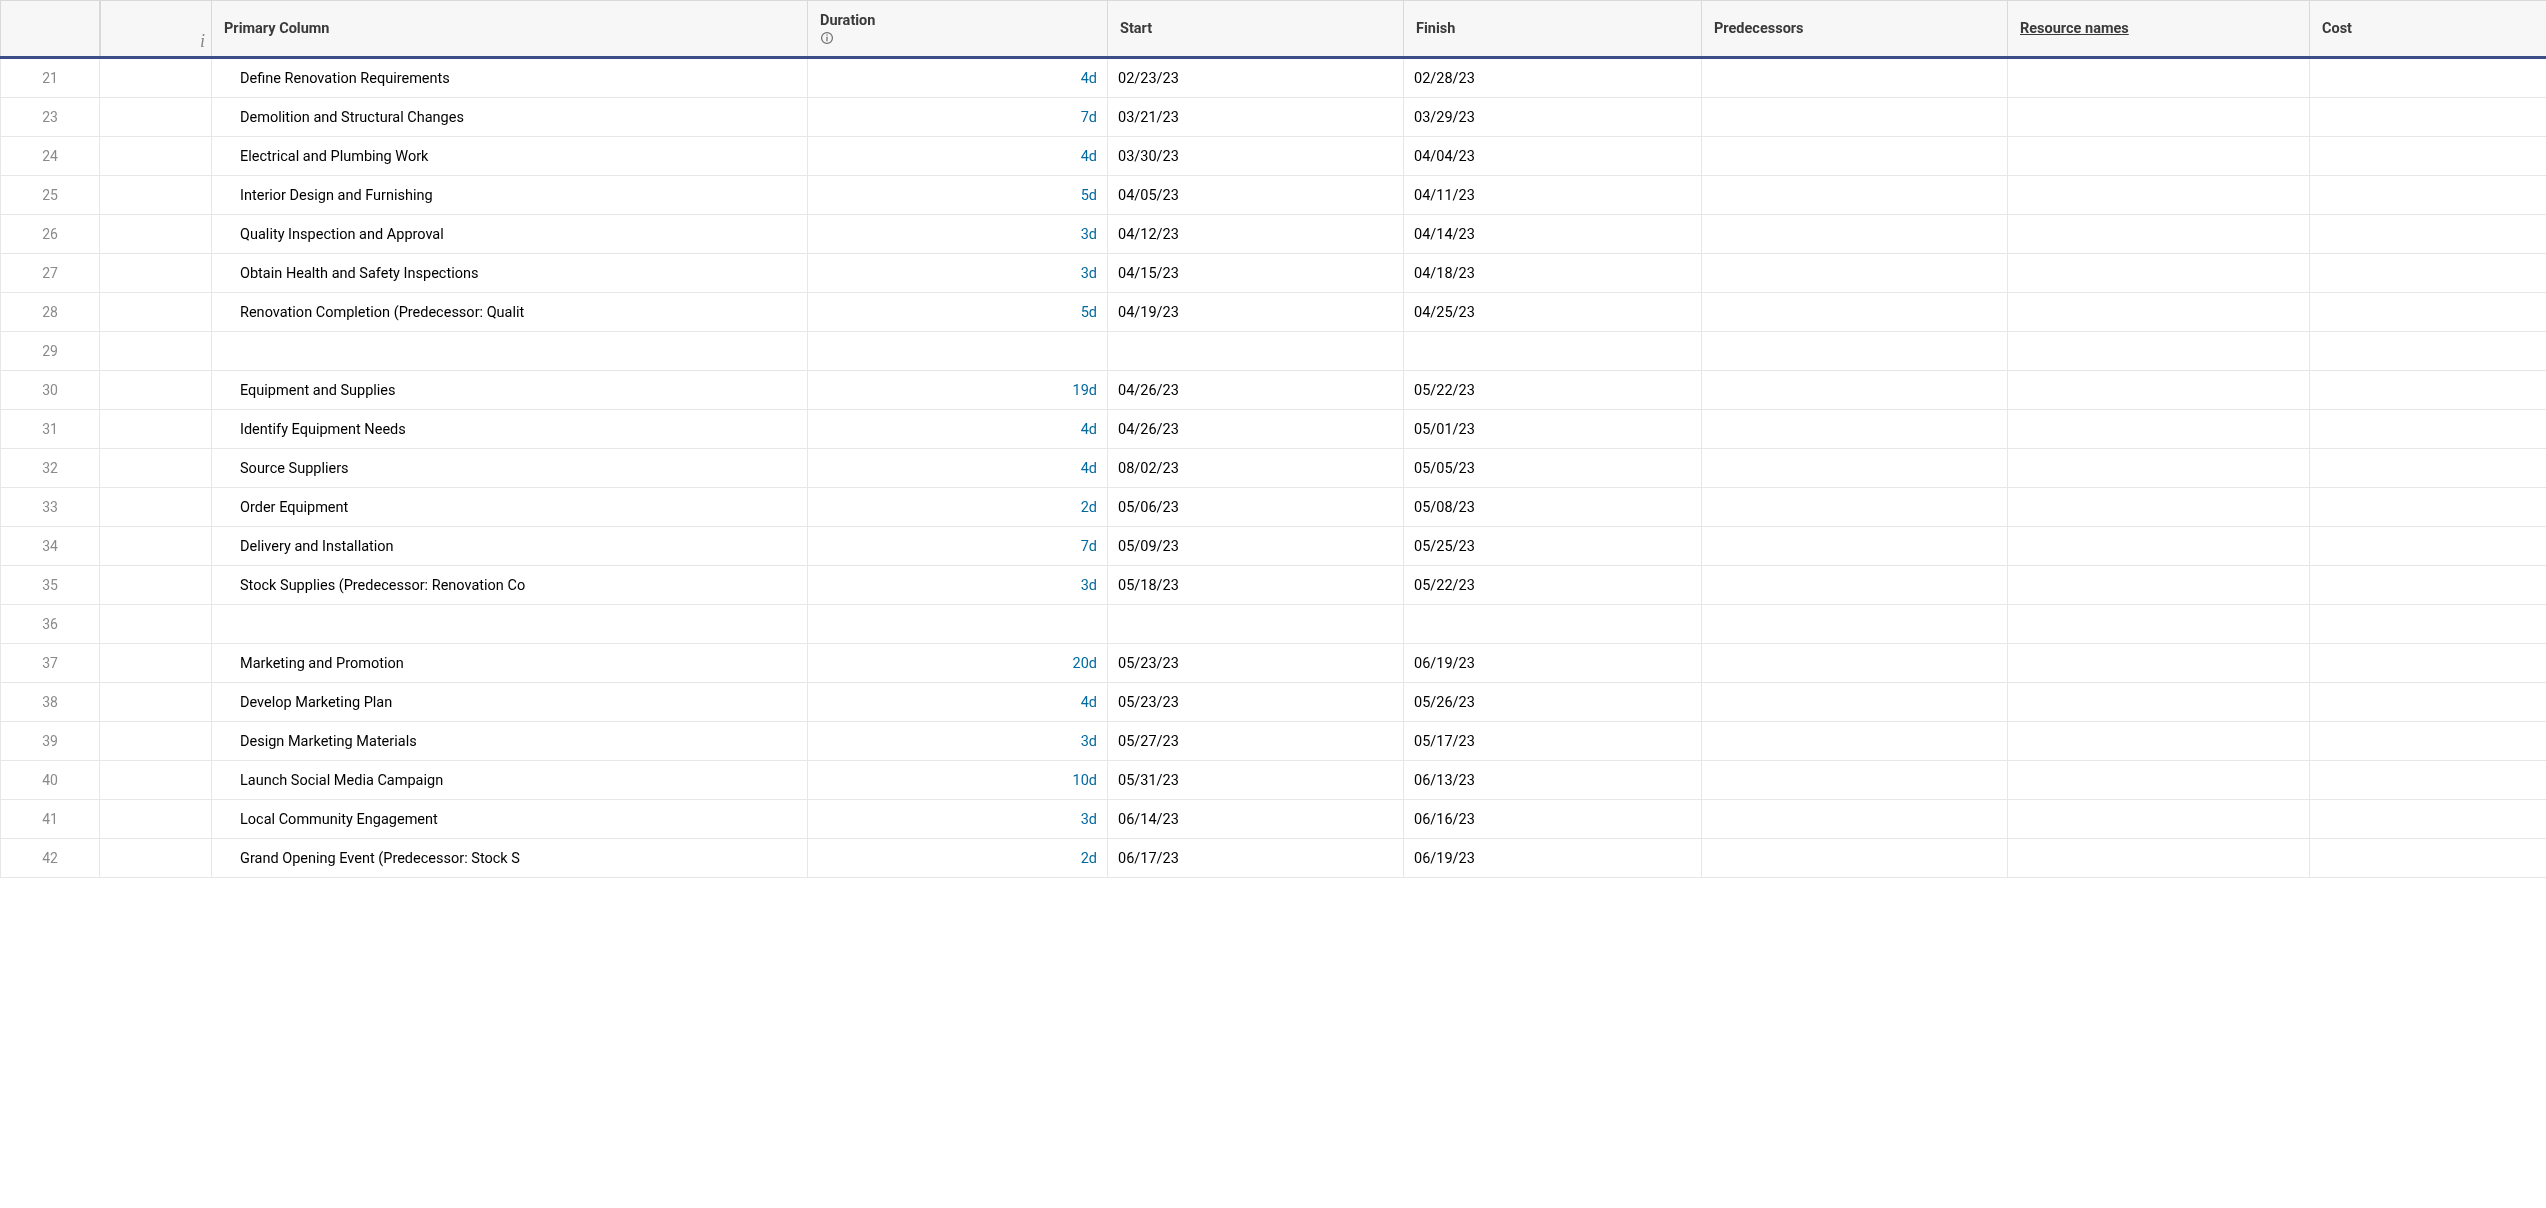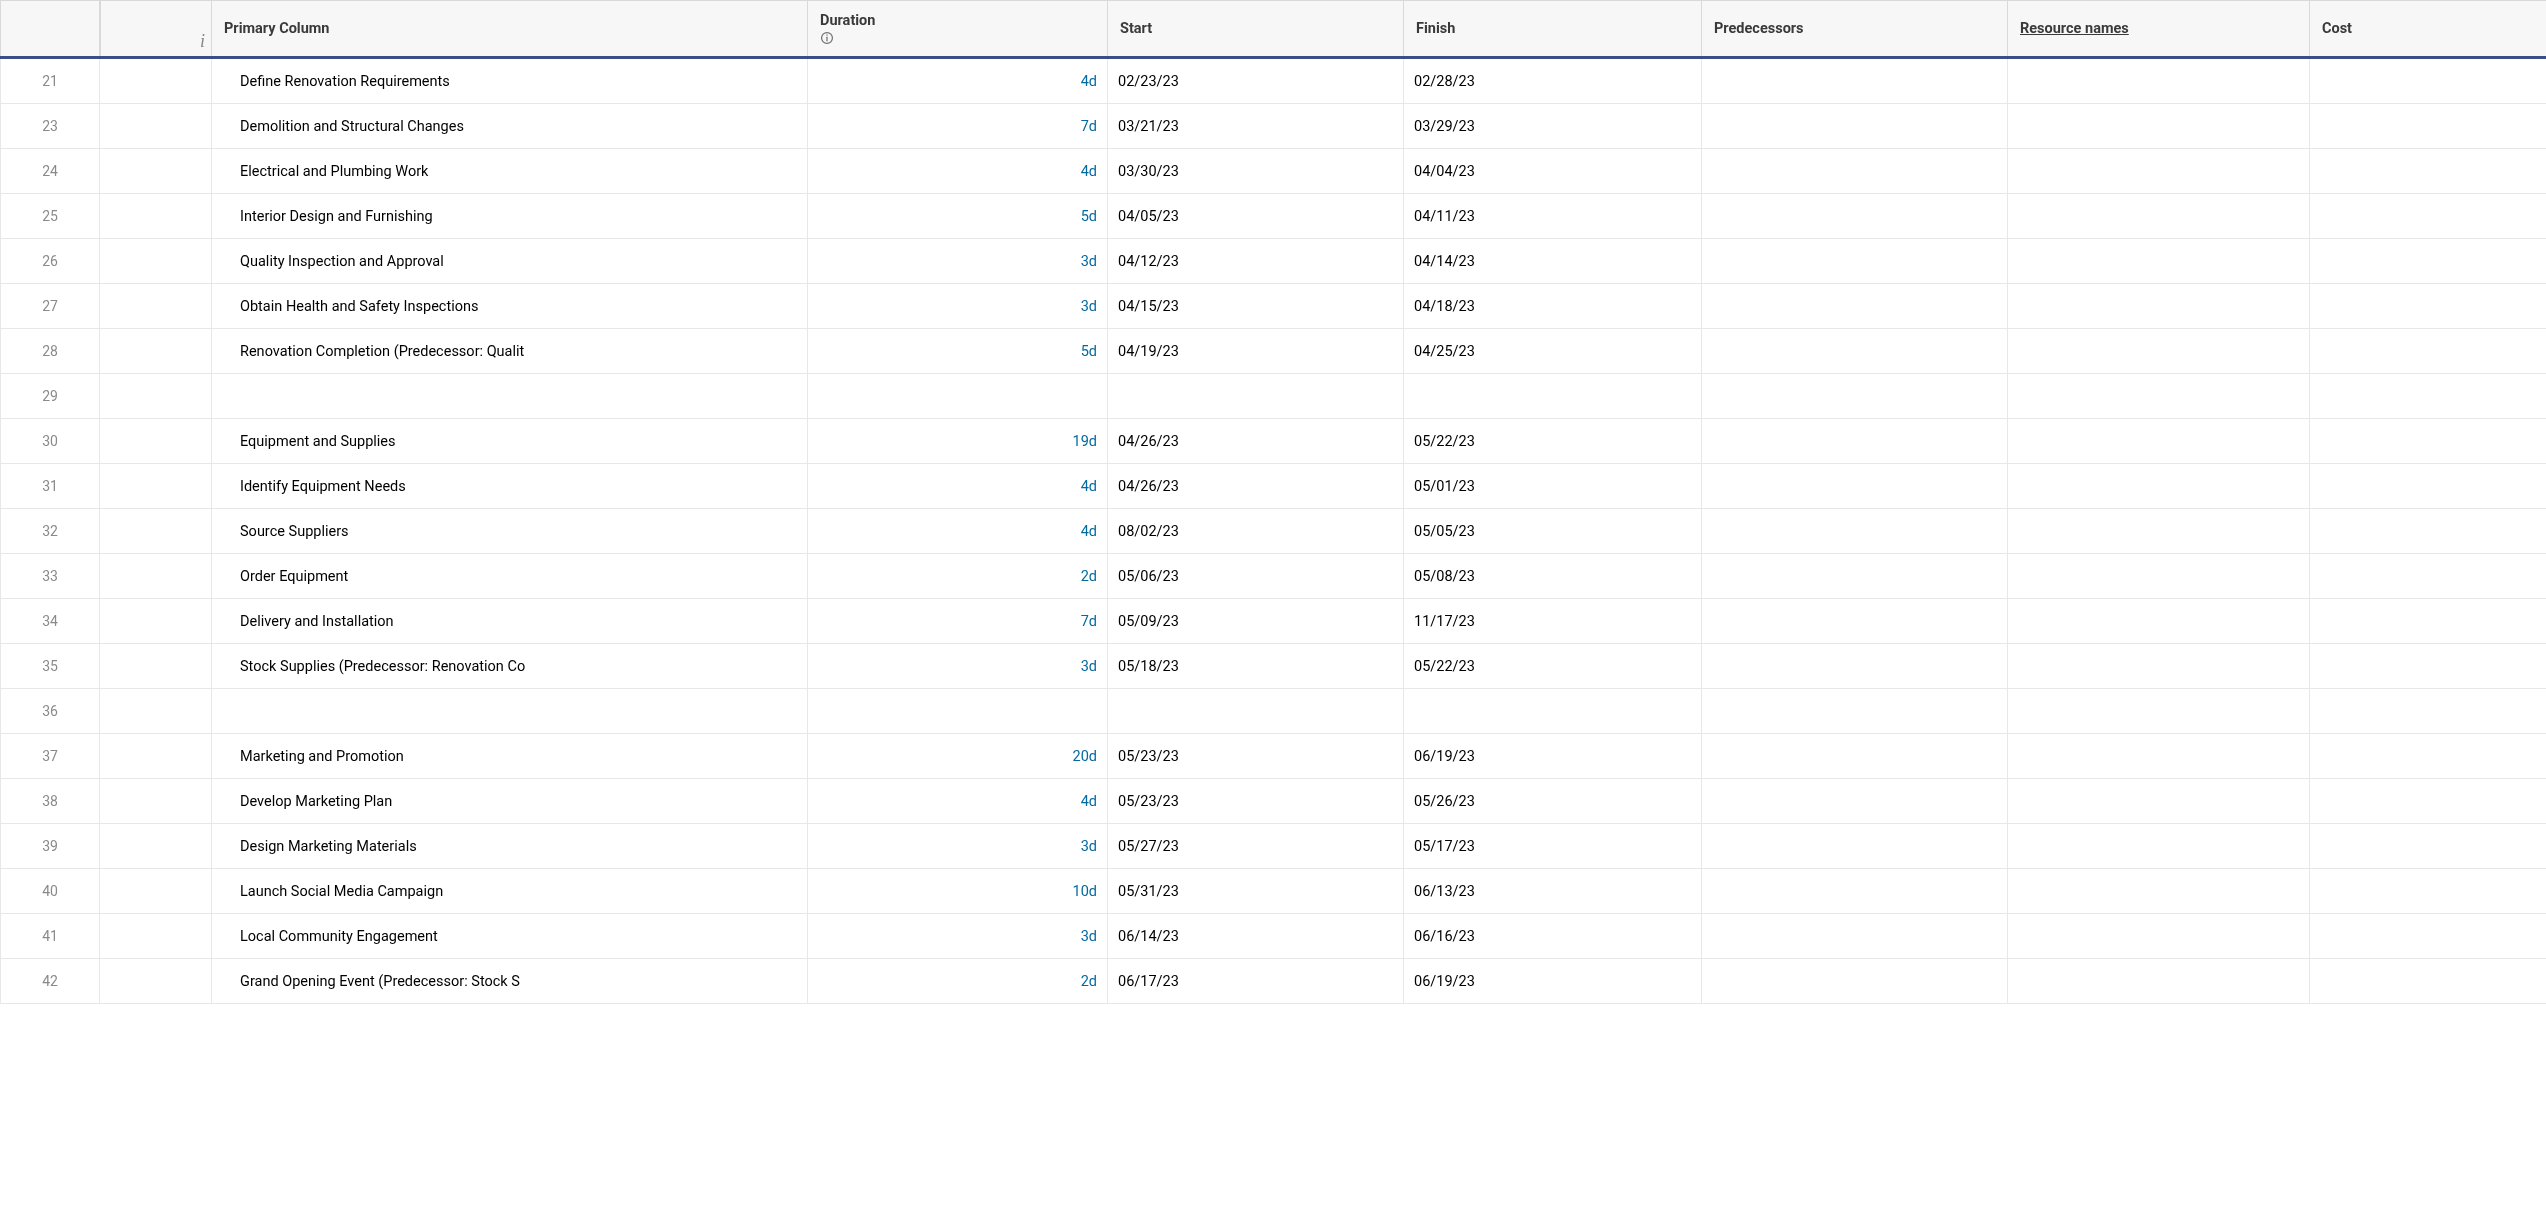--- a/index.html
+++ b/index.html
@@ -53,21 +53,21 @@
     color: #6f6f6f;
   }
   .sub-icon svg { display:block; }
   
   .body {
     flex: 1;
     overflow: hidden;
   }
   .row {
     display: flex;
-    height: 45px;
+    height: 39px;
     border-bottom: 1px solid #e7e7e7;
   }
   .cell {
     border-right: 1px solid #e7e7e7;
     display: flex;
     align-items: center;
     padding: 0 10px;
     white-space: nowrap;
     overflow: hidden;
   }
@@ -273,21 +273,21 @@
         <div class="cell c-pred text"></div>
         <div class="cell c-res text"></div>
         <div class="cell c-cost text"></div>
       </div>
       <div class="row">
         <div class="cell c-rownum rownum">34</div>
         <div class="cell c-info"></div>
         <div class="cell c-primary primary">Delivery and Installation</div>
         <div class="cell c-duration duration">7d</div>
         <div class="cell c-start text">05/09/23</div>
-        <div class="cell c-finish text">11/17/23</div>
+        <div class="cell c-finish text">05/25/23</div>
         <div class="cell c-pred text"></div>
         <div class="cell c-res text"></div>
         <div class="cell c-cost text"></div>
       </div>
       <div class="row">
         <div class="cell c-rownum rownum">35</div>
         <div class="cell c-info"></div>
         <div class="cell c-primary primary">Stock Supplies (Predecessor: Renovation Co</div>
         <div class="cell c-duration duration">3d</div>
         <div class="cell c-start text">05/18/23</div>

